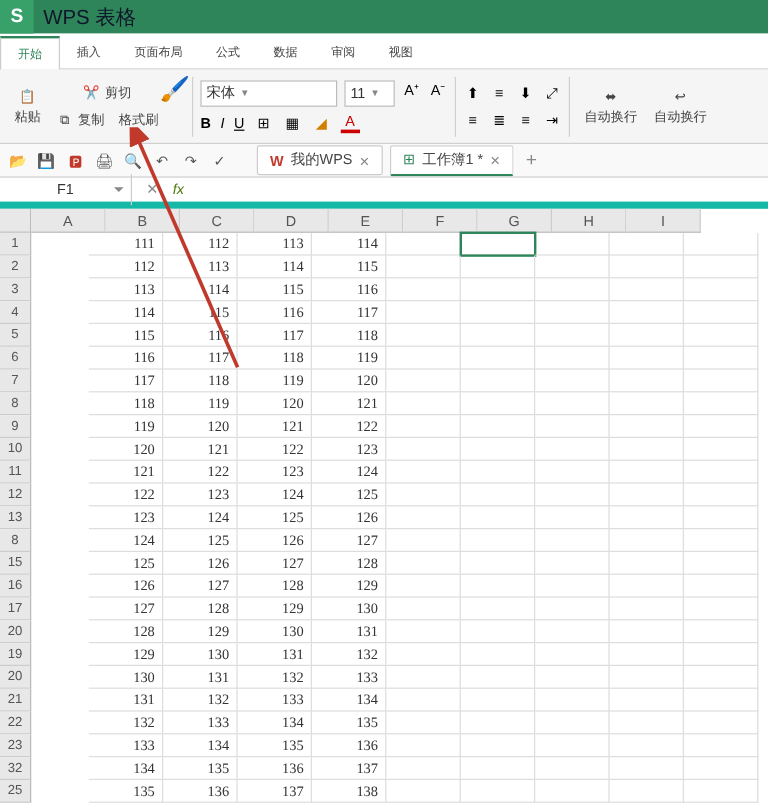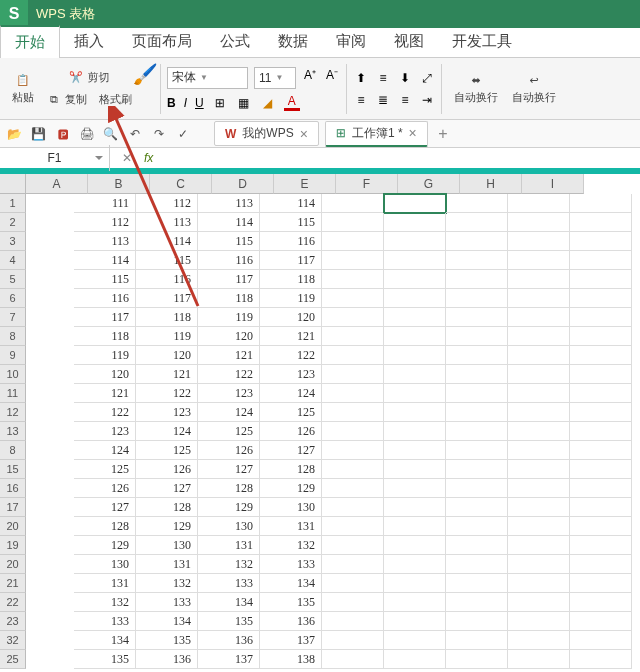--- a/index.html
+++ b/index.html
@@ -1,21 +1,21 @@
 <!DOCTYPE html>
 <html><head>
 <meta charset="utf-8">
 <style>
 * { margin:0; padding:0; box-sizing:border-box; font-family:"Microsoft YaHei",Arial,sans-serif; -webkit-user-select:none; }
 body { width:640px; height:672px; background:#fff; overflow:hidden; position:relative; font-size:12px; }
 .title-bar { height:28px; background:#2f855a; display:flex; align-items:center; padding-left:0; }
 .title-logo { width:28px; height:28px; background:#38a169; color:#fff; display:flex; align-items:center; justify-content:center; font-weight:bold; font-size:16px; }
-.title-text { color:#fef9c3; margin-left:8px; font-size:13px; }
+.title-text { color:#0f172a; margin-left:8px; font-size:17px; }
 .menu-bar { height:30px; background:#fff; display:flex; align-items:flex-end; border-bottom:1px solid #ccc; }
-.menu-tab { padding:6px 14px; font-size:15px; color:#444; cursor:pointer;text-align:right; }
+.menu-tab { padding:6px 14px; font-size:10px; color:#444; cursor:pointer;text-align:right; }
 .menu-tab.active { background:#fff; border-top:2px solid #2f855a; border-left:1px solid #ccc; border-right:1px solid #ccc; color:#2f855a; position:relative; top:1px; }
 .ribbon { height:62px; background:#f5f5f5; display:flex; align-items:center; padding:4px 6px; border-bottom:1px solid #d0d0d0; gap:2px; }
 .rib-col { display:flex; flex-direction:column; align-items:center; gap:2px; }
 .rib-btn { display:flex; align-items:center; gap:3px; padding:2px 4px; color:#444; font-size:11px; cursor:pointer; }
 .rib-ico { width:16px; height:16px; display:inline-flex; align-items:center; justify-content:center; }
 .rib-sep { width:1px; height:50px; background:#d0d0d0; margin:0 4px; }
 .sel { display:inline-flex; align-items:center; border:1px solid #bbb; background:#fff; height:22px; padding:0 4px; font-size:12px; color:#333; gap:4px; }
 .big-btn { display:flex; flex-direction:column; align-items:center; gap:2px; padding:2px 6px; color:#444; font-size:11px; cursor:pointer; }
 .qat { height:28px; background:#f9f9f9; display:flex; align-items:center; padding:0 6px; gap:6px; border-bottom:1px solid #d0d0d0; }
 .qat-ico { width:18px; height:18px; display:inline-flex; align-items:center; justify-content:center; cursor:pointer; }
@@ -48,21 +48,20 @@
 </div>
 
 <div class="menu-bar" id="menu-bar">
     <div class="menu-tab active">开始</div>
     <div class="menu-tab">插入</div>
     <div class="menu-tab">页面布局</div>
     <div class="menu-tab">公式</div>
     <div class="menu-tab">数据</div>
     <div class="menu-tab">审阅</div>
     <div class="menu-tab">视图</div>
-    <div class="menu-tab">开发工具</div>
   </div>
 
 <div class="ribbon">
   <div class="rib-col">
     <div class="big-btn">
       <span class="rib-ico">📋</span>
       <span>粘贴</span>
     </div>
   </div>
   <div class="rib-col">
@@ -77,21 +76,21 @@
       </div>
       <div class="rib-btn">
         <span>格式刷</span>
       </div>
     </div>
   </div>
   <span class="rib-ico" style="color:#8e44ad;font-size:20px;align-self:flex-start;margin-top:4px">🖌️</span>
   <div class="rib-sep"></div>
   <div class="rib-col" style="align-items:flex-start;gap:6px">
     <div style="display:flex;gap:6px">
-      <div class="sel" style="width:81px">
+      <div class="sel" style="width:114px">
           <span>宋体</span>
           <span class="caret">▼</span>
         </div>
       <div class="sel" style="width:42px">
           <span>11</span>
           <span class="caret">▼</span>
         </div>
       <span class="rib-ico">A⁺</span>
       <span class="rib-ico">A⁻</span>
     </div>

